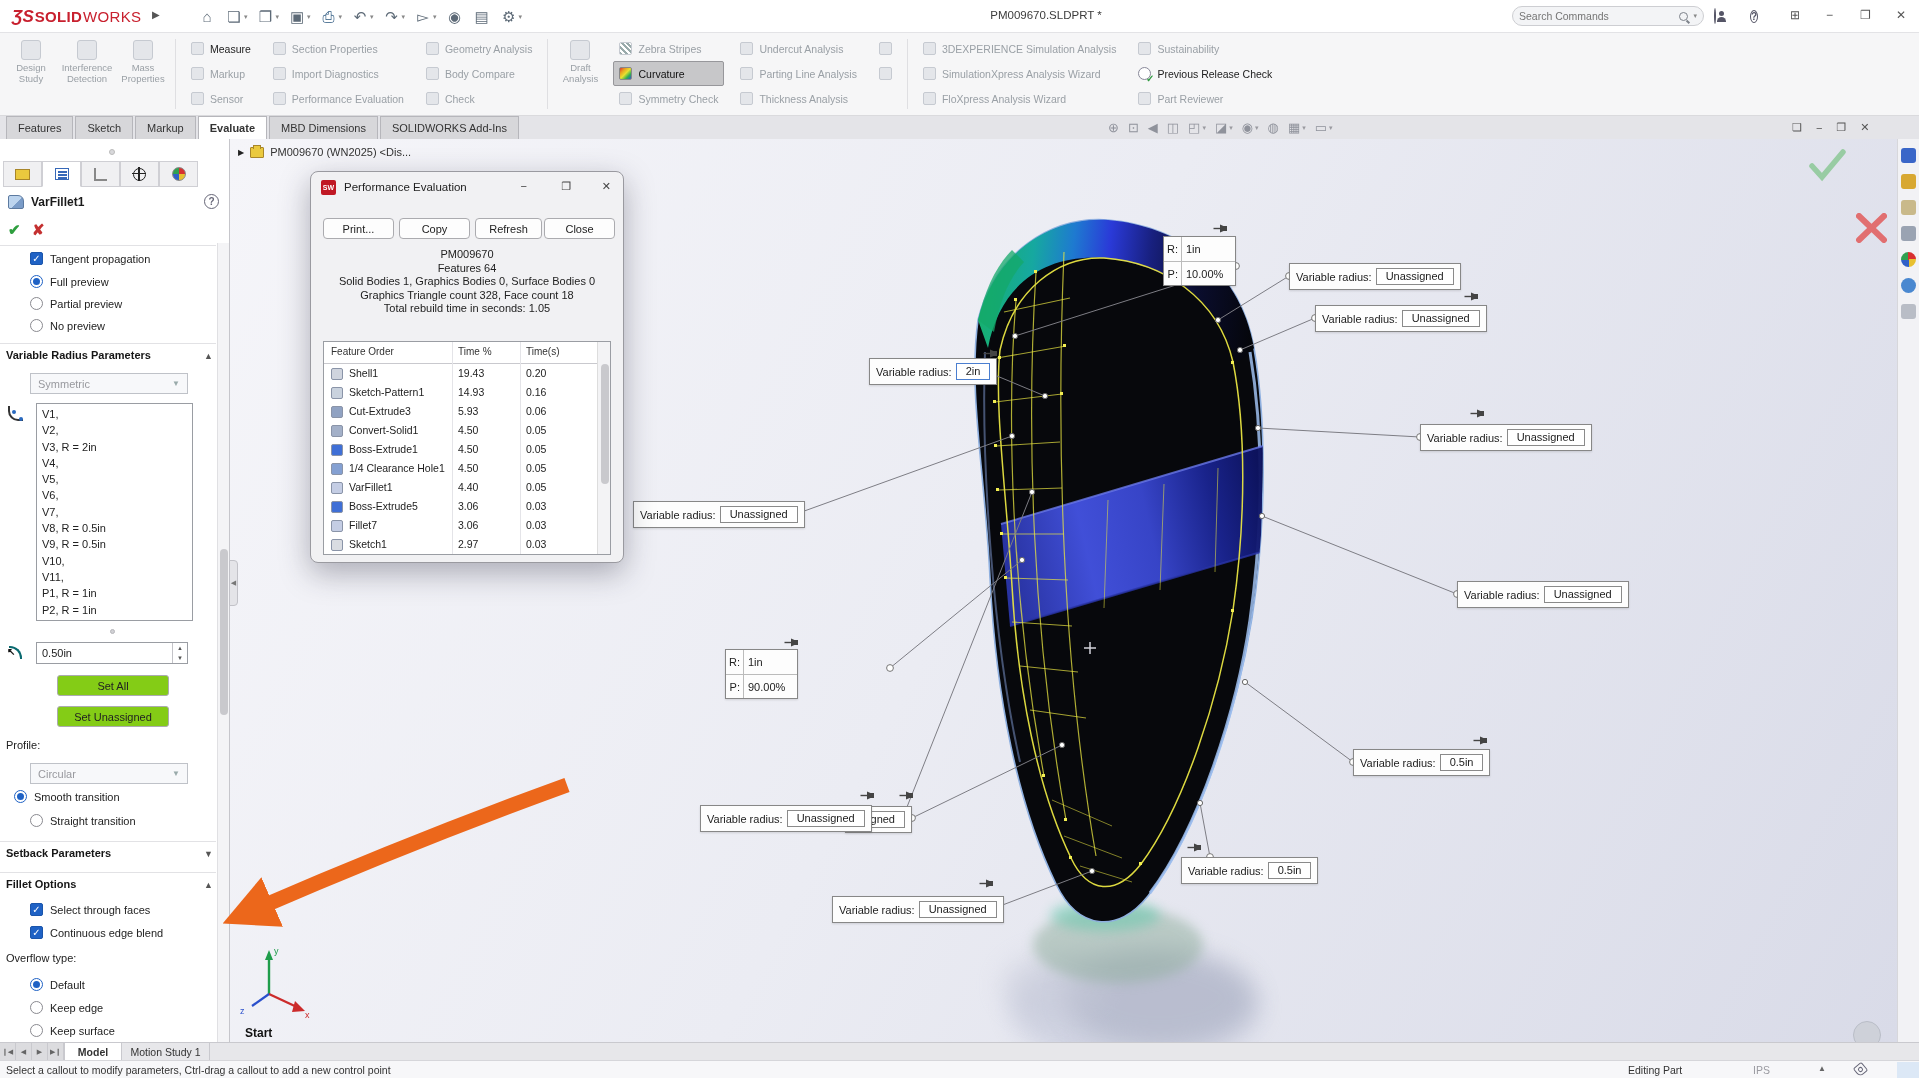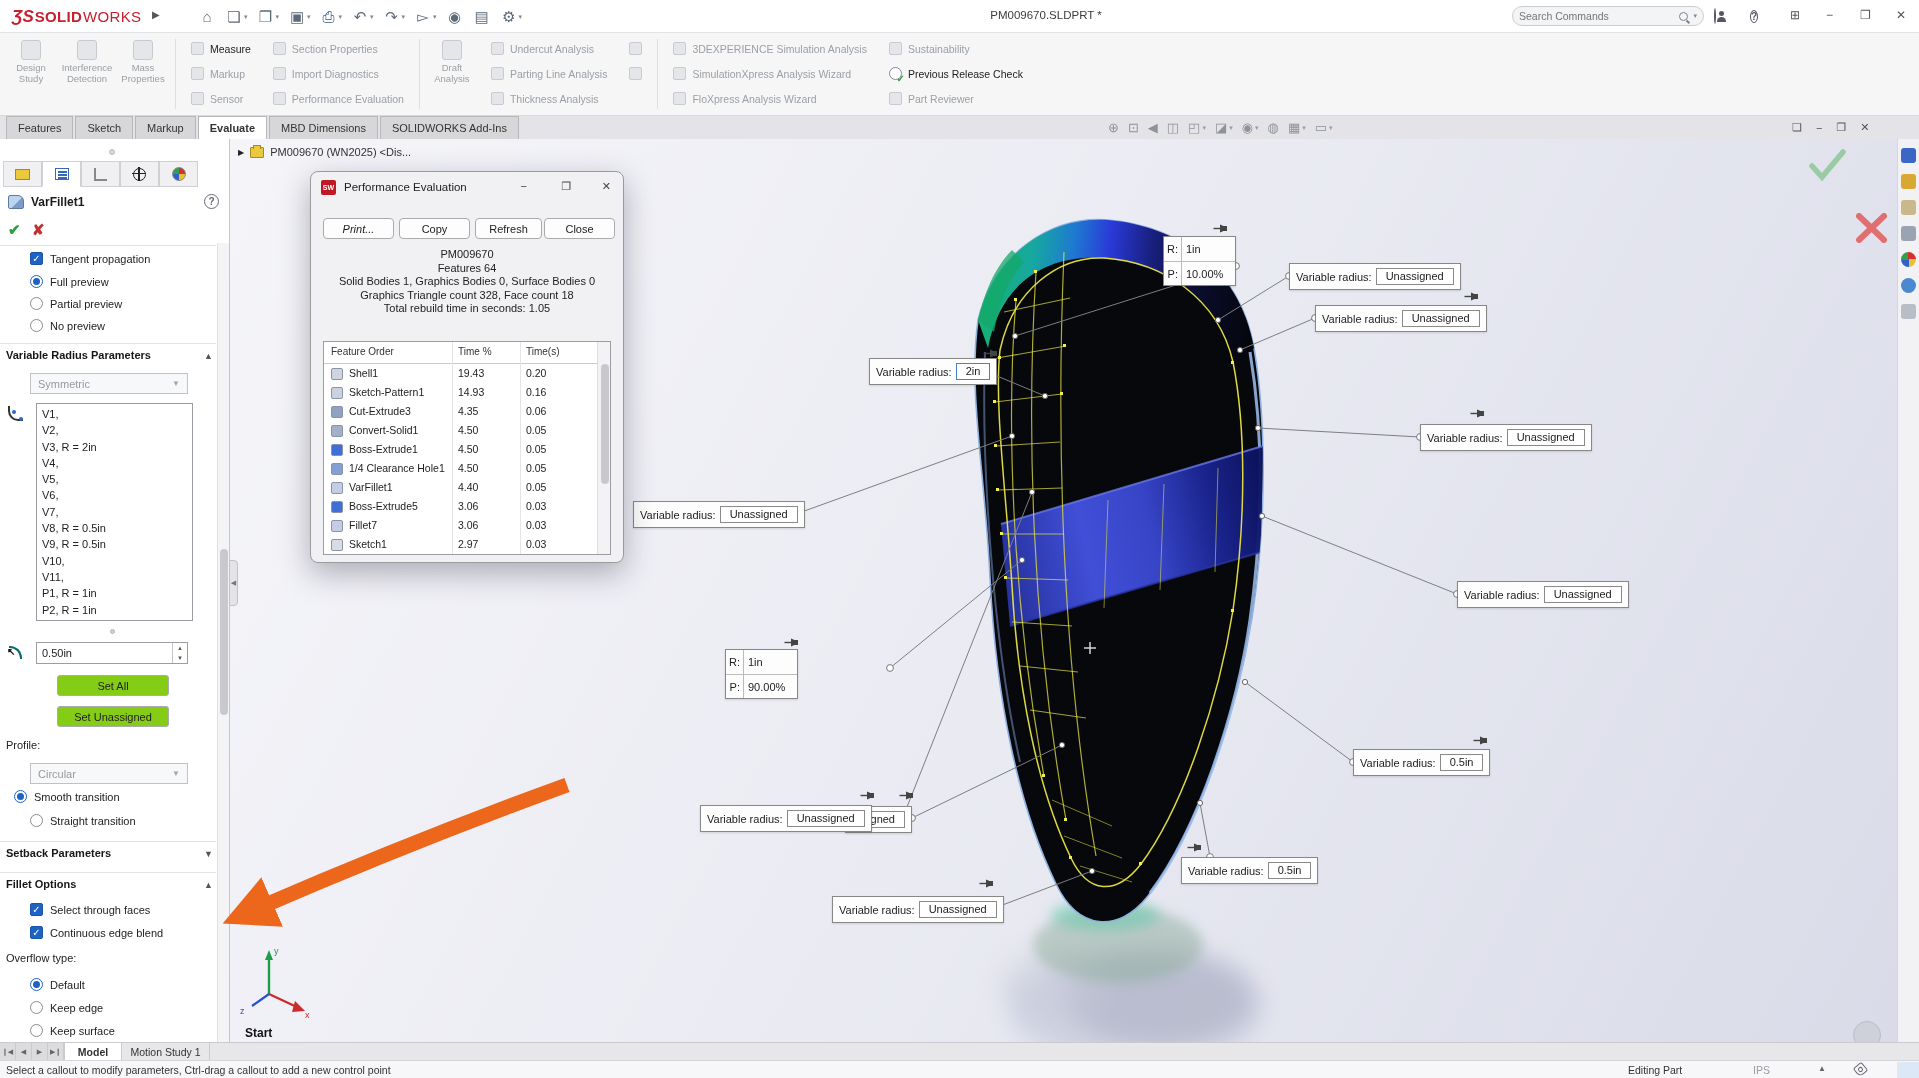--- a/index.html
+++ b/index.html
@@ -274,24 +274,52 @@
         </div>
         <div class="ritem dis">
           <span class="ricon "></span>
           <span>Import Diagnostics</span>
         </div>
         <div class="ritem dis">
           <span class="ricon "></span>
           <span>Performance Evaluation</span>
         </div>
       </div>
+      <div class="rcol">
+        <div class="ritem dis">
+          <span class="ricon "></span>
+          <span>Geometry Analysis</span>
+        </div>
+        <div class="ritem dis">
+          <span class="ricon "></span>
+          <span>Body Compare</span>
+        </div>
+        <div class="ritem dis">
+          <span class="ricon "></span>
+          <span>Check</span>
+        </div>
+      </div>
       <div class="rsep"></div>
       <div class="rbig">
         <div class="rbigicon"></div>
         <div class="blabel">Draft Analysis</div>
+      </div>
+      <div class="rcol">
+        <div class="ritem dis">
+          <span class="ricon ic-zebra"></span>
+          <span>Zebra Stripes</span>
+        </div>
+        <div class="ritem sel">
+          <span class="ricon ic-curv"></span>
+          <span>Curvature</span>
+        </div>
+        <div class="ritem dis">
+          <span class="ricon "></span>
+          <span>Symmetry Check</span>
+        </div>
       </div>
       <div class="rcol">
         <div class="ritem dis">
           <span class="ricon "></span>
           <span>Undercut Analysis</span>
         </div>
         <div class="ritem dis">
           <span class="ricon "></span>
           <span>Parting Line Analysis</span>
         </div>
@@ -807,21 +835,21 @@
 
   <div class="dialog">
     <div class="dlg-title">
       <span class="dlg-appicon">SW</span>
       <span class="t">Performance Evaluation</span>
     </div>
     <span class="dlg-ctrl" style="right:96px">−</span>
     <span class="dlg-ctrl" style="right:52px">❐</span>
     <span class="dlg-ctrl" style="right:12px">✕</span>
     <div id="dlg-buttons">
-        <div class="dlg-btn" style="left: 12px; width: 71px; font-style: italic;">Print...</div>
+        <div class="dlg-btn" style="left: 12px; width: 71px;">Print...</div>
         <div class="dlg-btn" style="left: 88px; width: 71px;">Copy</div>
         <div class="dlg-btn" style="left: 164px; width: 67px;">Refresh</div>
         <div class="dlg-btn" style="left: 233px; width: 71px;">Close</div>
       </div>
     <div id="dlg-info">
         <div>PM009670</div>
         <div>Features 64</div>
         <div>Solid Bodies 1, Graphics Bodies 0, Surface Bodies 0</div>
         <div>Graphics Triangle count 328, Face count 18</div>
         <div>Total rebuild time in seconds: 1.05</div>
@@ -843,21 +871,21 @@
           </div>
           <div class="dt-row">
             <span class="fi" style="background: rgb(201, 210, 222);"></span>
             <span class="fn">Sketch-Pattern1</span>
             <span class="pc">14.93</span>
             <span class="sc">0.16</span>
           </div>
           <div class="dt-row">
             <span class="fi" style="background: rgb(144, 162, 194);"></span>
             <span class="fn">Cut-Extrude3</span>
-            <span class="pc">4.35</span>
+            <span class="pc">5.93</span>
             <span class="sc">0.06</span>
           </div>
           <div class="dt-row">
             <span class="fi" style="background: rgb(163, 176, 200);"></span>
             <span class="fn">Convert-Solid1</span>
             <span class="pc">4.50</span>
             <span class="sc">0.05</span>
           </div>
           <div class="dt-row">
             <span class="fi" style="background: rgb(63, 111, 214);"></span>

